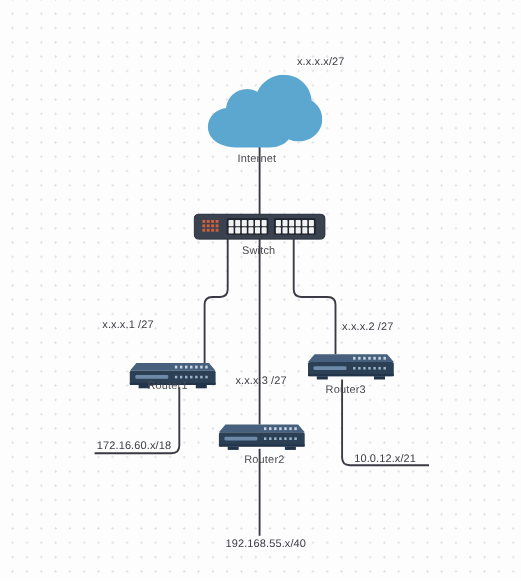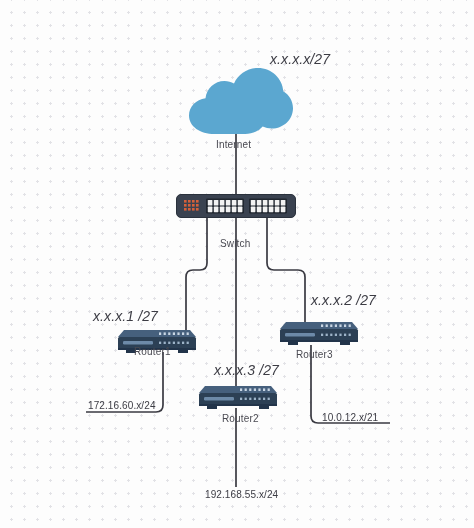--- a/index.html
+++ b/index.html
@@ -29,25 +29,24 @@
     position: absolute;
     font-family: "Liberation Sans", sans-serif;
     font-size: 10px;
     color: #4a4a52;
     white-space: nowrap;
     letter-spacing: 0.15px;
   }
   .ip-label {
     position: absolute;
     font-family: "Liberation Sans", sans-serif;
-    font-size: 14px;
+    font-size: 10px;
     color: #3c3c44;
     white-space: nowrap;
     letter-spacing: 0.1px;
-    font-style: italic;
   }
   .subnet-label {
     position: absolute;
     font-family: "Liberation Sans", sans-serif;
     font-size: 10px;
     color: #3c3c44;
     white-space: nowrap;
     letter-spacing: 0.1px;
   }
 
@@ -155,21 +154,21 @@
         <rect x="104.8" y="6" width="4.6" height="5.6" rx="0.6"></rect>
         <rect x="74.8" y="12.6" width="4.6" height="5.6" rx="0.6"></rect>
         <rect x="80.8" y="12.6" width="4.6" height="5.6" rx="0.6"></rect>
         <rect x="86.8" y="12.6" width="4.6" height="5.6" rx="0.6"></rect>
         <rect x="92.8" y="12.6" width="4.6" height="5.6" rx="0.6"></rect>
         <rect x="98.8" y="12.6" width="4.6" height="5.6" rx="0.6"></rect>
         <rect x="104.8" y="12.6" width="4.6" height="5.6" rx="0.6"></rect>
       </g>
     </svg>
   </div>
-  <div class="node-label" style="left:220px; top:238px;">Switch</div>
+  <div class="node-label" style="left:220px; top:223px;">Switch</div>
 
   <div class="router-wrap" style="left:114px; top:328px;">
     <svg width="86" height="27" viewBox="0 0 86 27" xmlns="http://www.w3.org/2000/svg">
 
       <path fill="#46607d" d="M10 2 L76 2 L82 9 L4 9 Z"></path>
 
       <rect x="4" y="9" width="78" height="13" rx="1.5" fill="#2c4055"></rect>
 
       <rect x="4" y="20" width="78" height="2" fill="#22344a"></rect>
 
@@ -192,22 +191,22 @@
         <rect x="49.6" y="13.6" width="2.2" height="2.4"></rect>
         <rect x="54.2" y="13.6" width="2.2" height="2.4"></rect>
         <rect x="58.8" y="13.6" width="2.2" height="2.4"></rect>
         <rect x="63.4" y="13.6" width="2.2" height="2.4"></rect>
         <rect x="68" y="13.6" width="2.2" height="2.4"></rect>
         <rect x="72.6" y="13.6" width="2.2" height="2.4"></rect>
       </g>
     </svg>
   </div>
   <div class="node-label" style="left:134px; top:346px;">Router1</div>
-  <div class="ip-label" style="left:93px; top:308px;">x.x.x.1 /27</div>
-  <div class="subnet-label" style="left:88px; top:400px;">172.16.60.x/24</div>
+  <div class="ip-label" style="left:93px; top:290px;">x.x.x.1 /27</div>
+  <div class="subnet-label" style="left:88px; top:400px;">172.16.60.x/18</div>
 
   <div class="router-wrap" style="left:195px; top:384px;">
     <svg width="86" height="27" viewBox="0 0 86 27" xmlns="http://www.w3.org/2000/svg">
       <path fill="#46607d" d="M10 2 L76 2 L82 9 L4 9 Z"></path>
       <rect x="4" y="9" width="78" height="13" rx="1.5" fill="#2c4055"></rect>
       <rect x="4" y="20" width="78" height="2" fill="#22344a"></rect>
       <rect x="12" y="22" width="10" height="3" fill="#22344a"></rect>
       <rect x="64" y="22" width="10" height="3" fill="#22344a"></rect>
       <rect x="9" y="13" width="30" height="3.4" rx="1.2" fill="#6d8aa8"></rect>
       <g fill="#c9d6e4">
@@ -224,22 +223,22 @@
         <rect x="49.6" y="13.6" width="2.2" height="2.4"></rect>
         <rect x="54.2" y="13.6" width="2.2" height="2.4"></rect>
         <rect x="58.8" y="13.6" width="2.2" height="2.4"></rect>
         <rect x="63.4" y="13.6" width="2.2" height="2.4"></rect>
         <rect x="68" y="13.6" width="2.2" height="2.4"></rect>
         <rect x="72.6" y="13.6" width="2.2" height="2.4"></rect>
       </g>
     </svg>
   </div>
   <div class="node-label" style="left:222px; top:413px;">Router2</div>
-  <div class="ip-label" style="left:214px; top:362px;">x.x.x.3 /27</div>
-  <div class="subnet-label" style="left:205px; top:489px;">192.168.55.x/24</div>
+  <div class="ip-label" style="left:214px; top:341px;">x.x.x.3 /27</div>
+  <div class="subnet-label" style="left:205px; top:489px;">192.168.55.x/40</div>
 
   <div class="router-wrap" style="left:276px; top:320px;">
     <svg width="86" height="27" viewBox="0 0 86 27" xmlns="http://www.w3.org/2000/svg">
       <path fill="#46607d" d="M10 2 L76 2 L82 9 L4 9 Z"></path>
       <rect x="4" y="9" width="78" height="13" rx="1.5" fill="#2c4055"></rect>
       <rect x="4" y="20" width="78" height="2" fill="#22344a"></rect>
       <rect x="12" y="22" width="10" height="3" fill="#22344a"></rect>
       <rect x="64" y="22" width="10" height="3" fill="#22344a"></rect>
       <rect x="9" y="13" width="30" height="3.4" rx="1.2" fill="#6d8aa8"></rect>
       <g fill="#c9d6e4">

